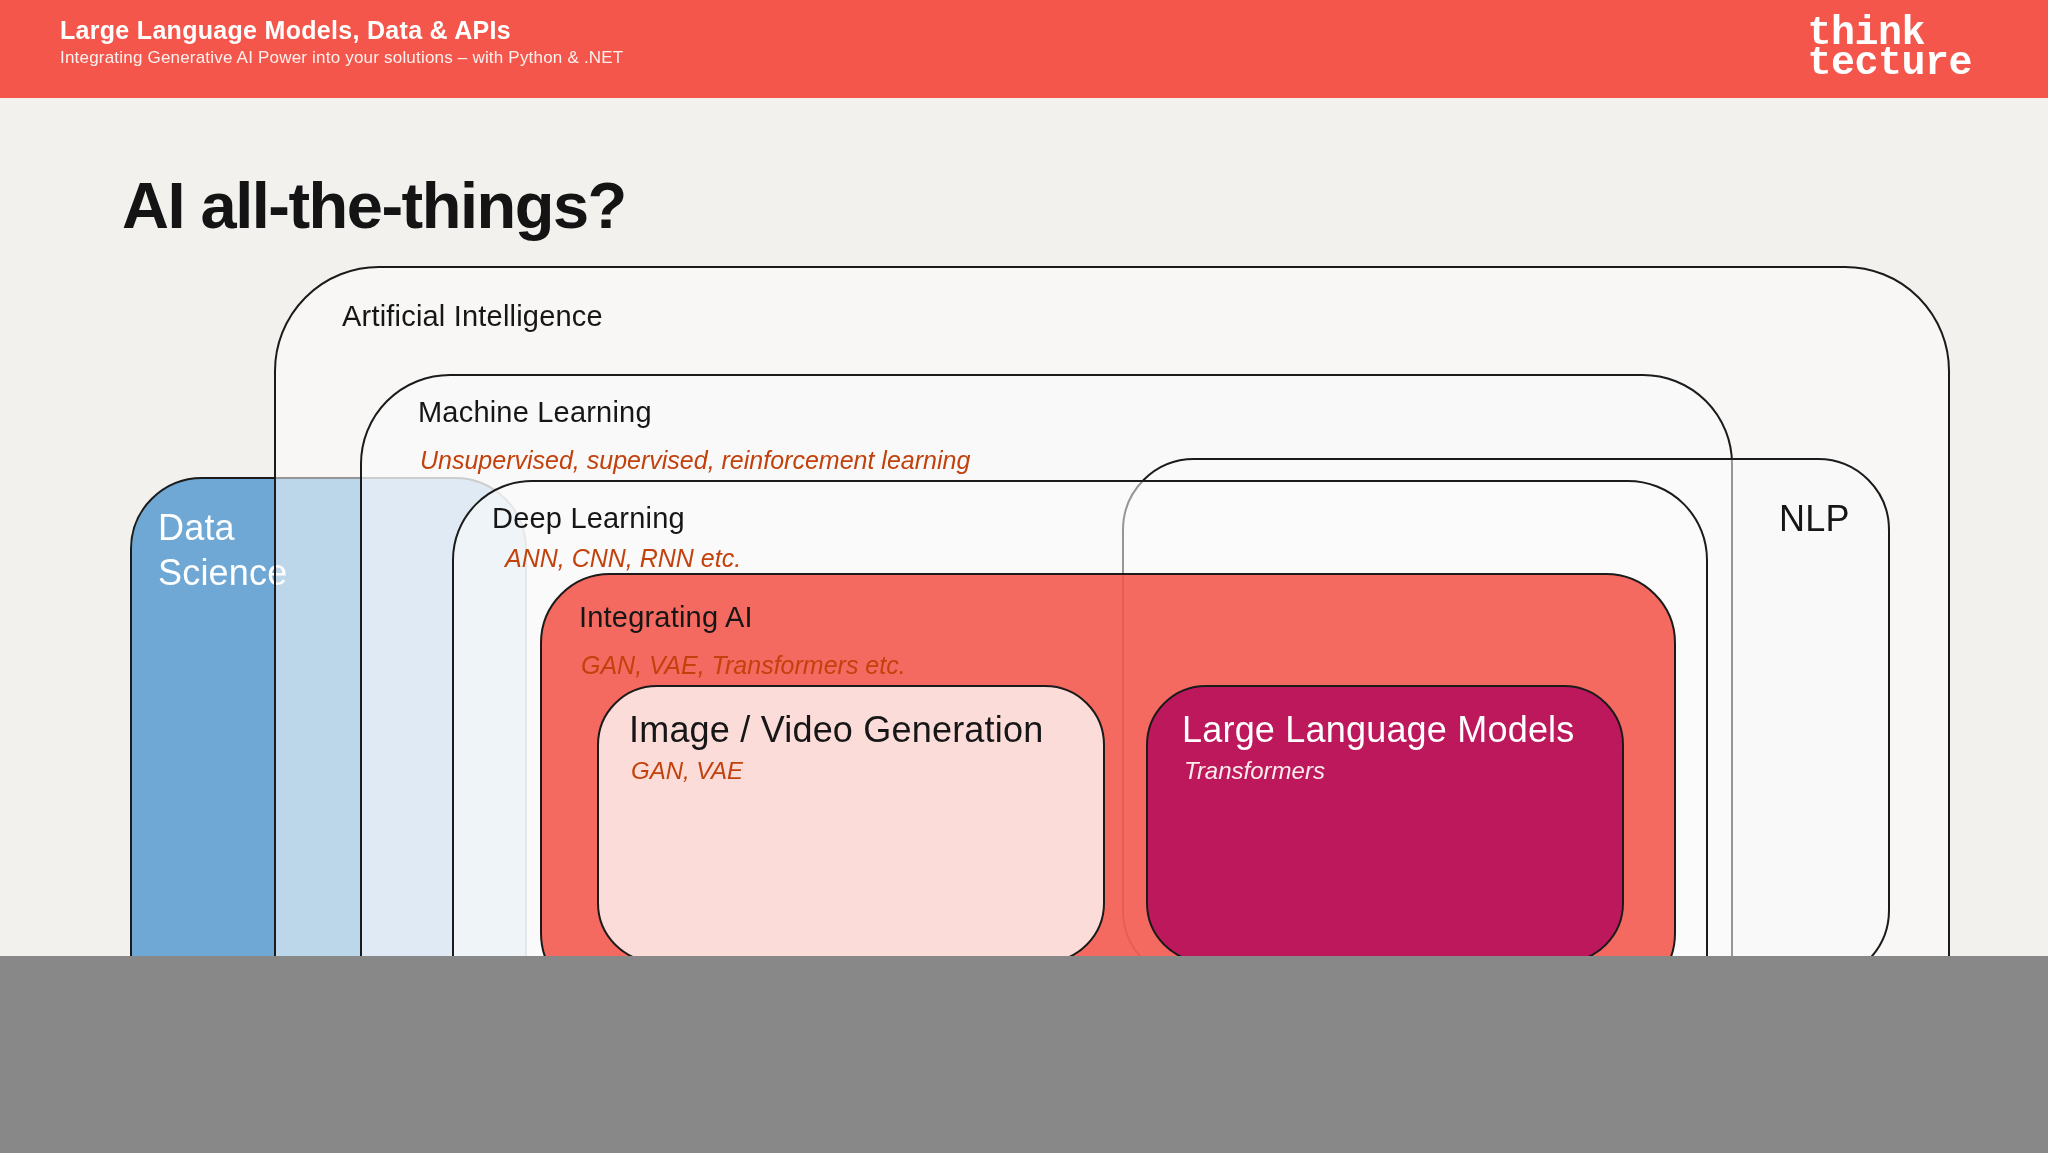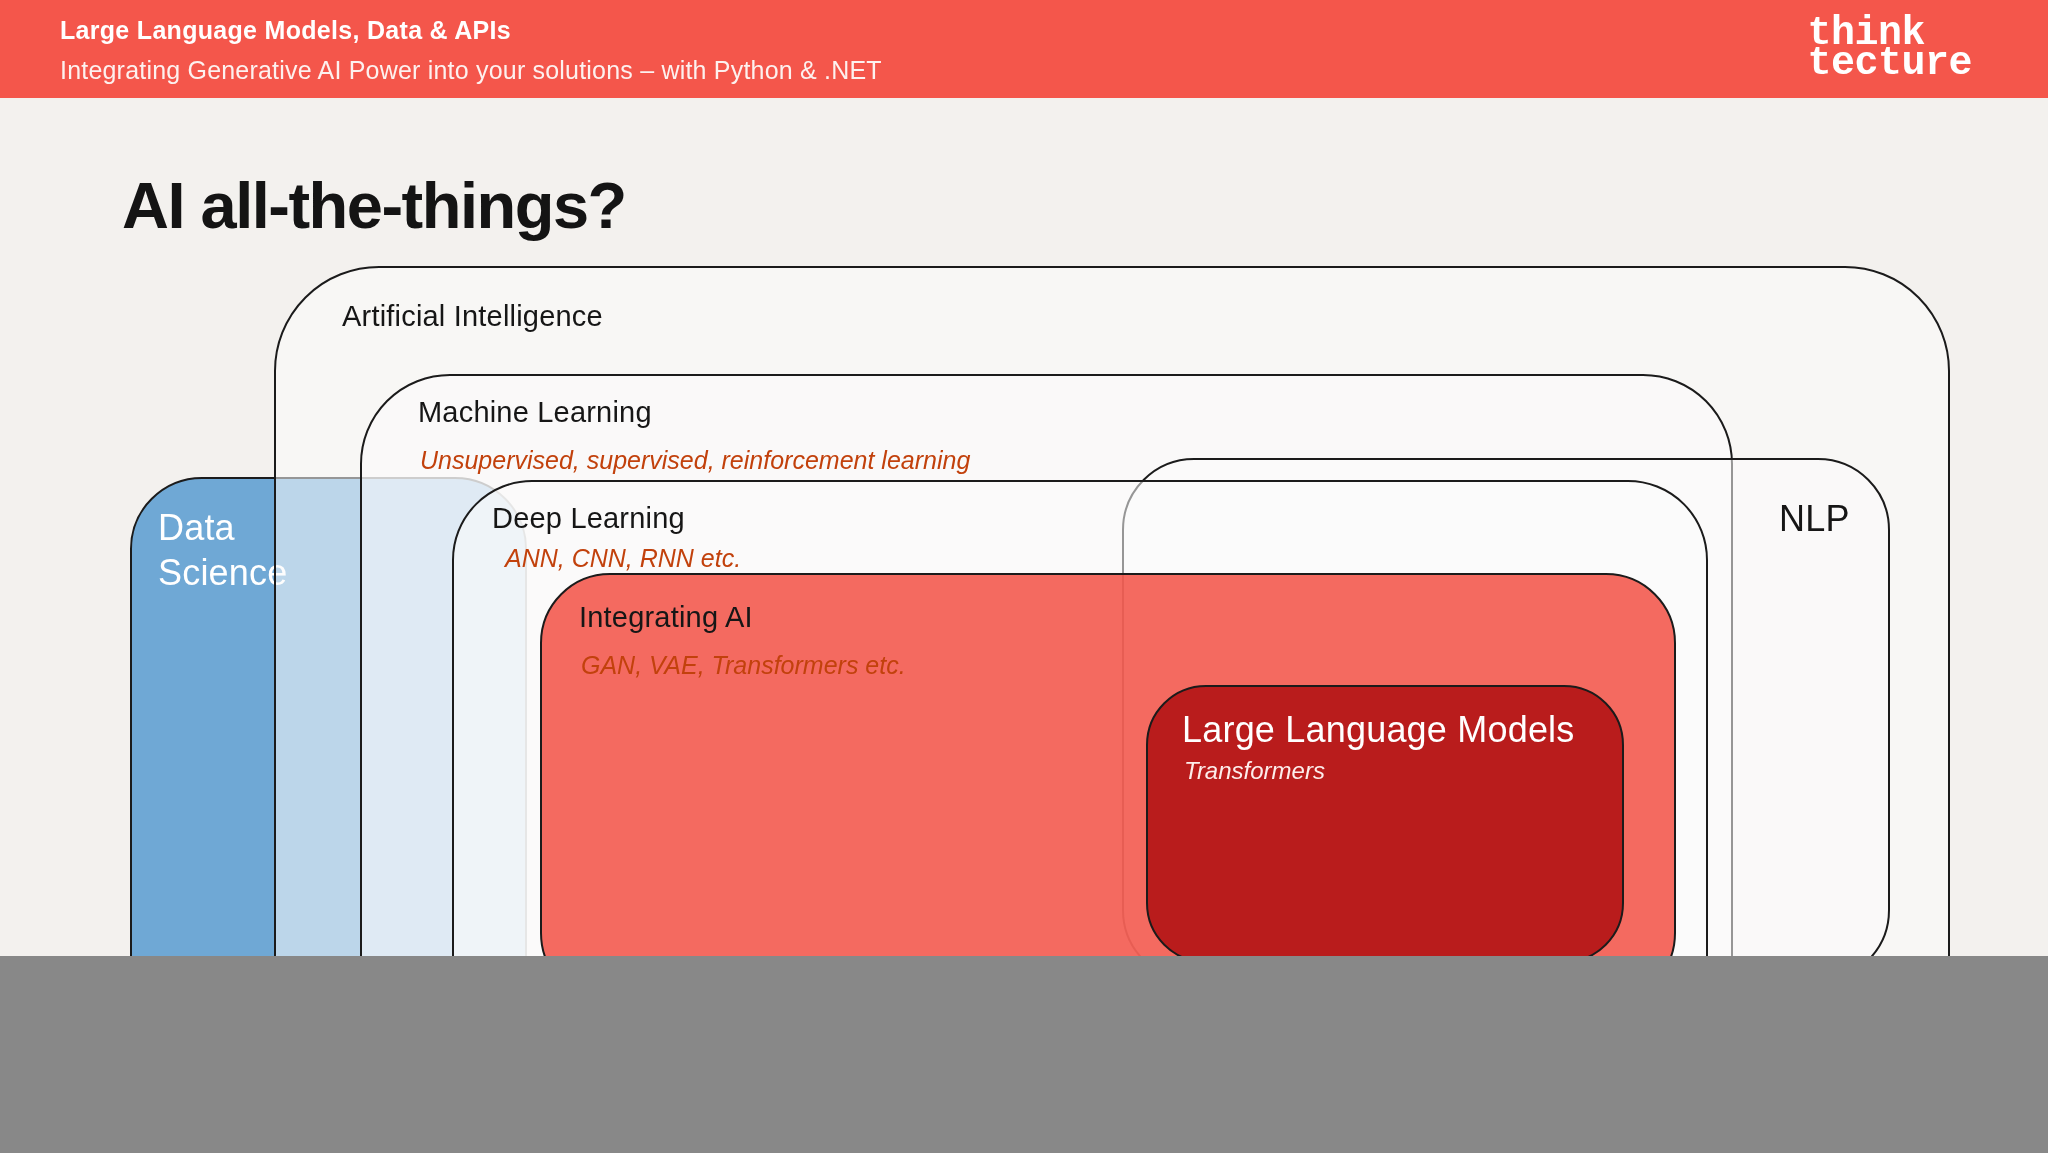--- a/index.html
+++ b/index.html
@@ -14,22 +14,22 @@
   
   .topbar{
     position:absolute;left:0;top:0;width:2048px;height:98px;
     background:#F4564B;
   }
   .kicker{
     position:absolute;left:60px;top:16px;
     font-size:25px;font-weight:700;color:#FFFFFF;letter-spacing:.3px;
   }
   .topbar-subtitle{
-    position:absolute;left:60px;top:56px;
-    font-size:25px;font-weight:400;color:#FDF1EF;letter-spacing:.2px;
+    position:absolute;left:60px;top:48px;
+    font-size:17px;font-weight:400;color:#FDF1EF;letter-spacing:.2px;
   }
   .logo{
     position:absolute;right:76px;top:19px;
     color:#FFFFFF;font-weight:700;font-size:40px;line-height:30px;
     letter-spacing:-.5px;text-align:left;font-family:Liberation Mono, monospace;
   }
 
   
   .title{
     position:absolute;left:122px;top:168px;margin:0;
@@ -40,21 +40,21 @@
   .box{position:absolute;box-sizing:border-box;border:2.5px solid #1B1B1B;}
   .ghost{background:rgba(252,252,251,0.55);}   
 
   .box-ds   {left:130px; top:477px; width:397px;  height:563px; border-radius:72px;  background:#6FA8D5;}
   .box-ai   {left:274px; top:266px; width:1676px; height:866px; border-radius:105px;}
   .box-ml   {left:360px; top:374px; width:1373px; height:709px; border-radius:90px;}
   .box-nlp  {left:1122px;top:458px; width:768px;  height:524px; border-radius:72px;}
   .box-dl   {left:452px; top:480px; width:1256px; height:561px; border-radius:80px;}
   .box-genai{left:540px; top:573px; width:1136px; height:430px; border-radius:70px; background:rgba(242,85,74,0.88);}
   .box-img  {left:597px; top:685px; width:508px;  height:278px; border-radius:60px; background:#FBDCD9;}
-  .box-llm  {left:1146px;top:685px; width:478px;  height:278px; border-radius:60px; background:#b91c1c;}
+  .box-llm  {left:1146px;top:685px; width:478px;  height:278px; border-radius:60px; background:#be185d;}
 
   .box-label{
     position:absolute;
     font-size:29px;font-weight:400;color:#161616;letter-spacing:.2px;
     white-space:nowrap;
   }
   .box-sub{
     position:absolute;
     font-size:25px;font-style:italic;font-weight:400;color:#c2410c;
     white-space:nowrap;
@@ -110,20 +110,24 @@
   <div class="box ghost box-dl">
     <div class="box-label lbl-dl">Deep Learning</div>
     <div class="box-sub sub-dl">ANN, CNN, RNN etc.</div>
   </div>
 
   <div class="box box-genai">
     <div class="box-label lbl-genai">Integrating AI</div>
     <div class="box-sub sub-genai">GAN, VAE, Transformers etc.</div>
   </div>
 
+  <div class="box box-img">
+    <div class="box-label lbl-img">Image / Video Generation</div>
+    <div class="box-sub sub-img">GAN, VAE</div>
+  </div>
 
   <div class="box box-llm">
     <div class="box-label lbl-llm">Large Language Models</div>
     <div class="box-sub sub-llm">Transformers</div>
   </div>
 
   <div class="page-num">5</div>
 
 </div>
 

